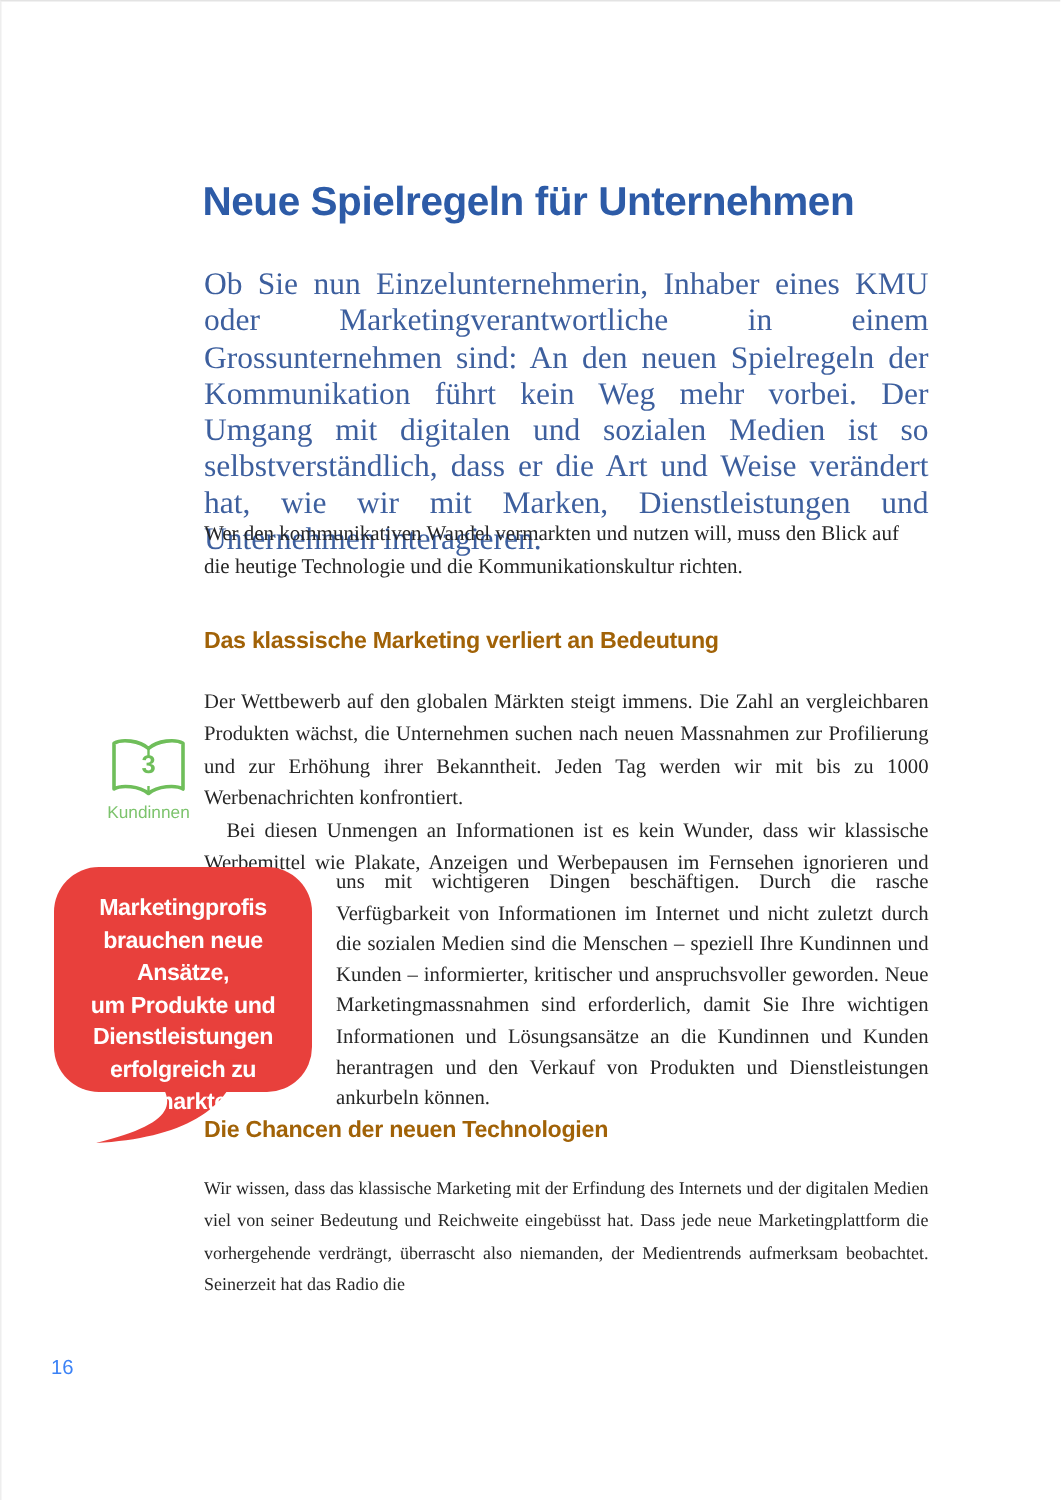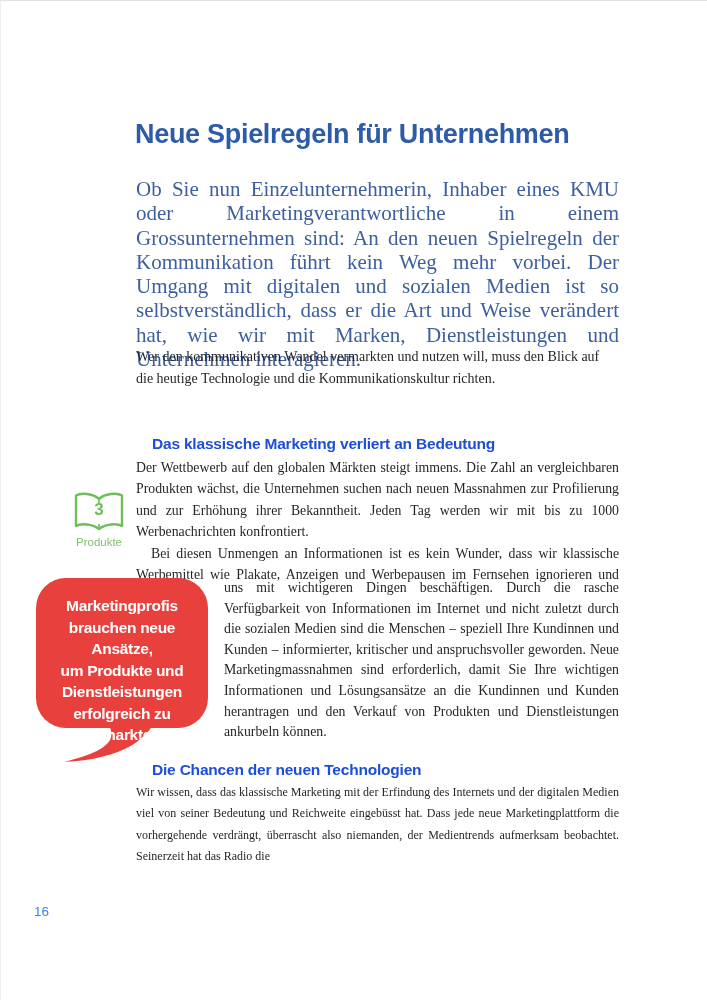--- a/index.html
+++ b/index.html
@@ -34,24 +34,24 @@
     font-size:21px;line-height:24.3px;
     color:#3d5f9e;
     text-align:justify;
   }
   .intro{
     position:absolute;left:135px;top:345px;width:483px;
     margin:0;
     font-size:14px;line-height:21.5px;
   }
   .sec-heading{
-    position:absolute;left:135px;margin:16px;
+    position:absolute;left:135px;margin:0;
     font-family:"Liberation Sans", sans-serif;
     font-weight:bold;font-size:15.5px;letter-spacing:-0.2px;
-    color:#1d4ed8;
+    color:#a16207;
   }
   .h1-pos{top:418px;}
   .h2-pos{top:744px;}
   .para-block{
     position:absolute;left:135px;top:456px;width:483px;
   }
   .para-block p{margin:0;font-size:13.8px;line-height:21.4px;text-align:justify;}
   .indent-first{text-indent:15px;text-align-last:justify;}
   .wrap-part{
     position:absolute;left:223px;top:577px;width:395px;
@@ -112,21 +112,21 @@
   <p class="wrap-part">uns mit wichtigeren Dingen beschäftigen. Durch die rasche Verfügbarkeit von Informationen im Internet und nicht zuletzt durch die sozialen Medien sind die Menschen – speziell Ihre Kundinnen und Kunden – informierter, kritischer und anspruchsvoller geworden. Neue Marketingmassnahmen sind erforderlich, damit Sie Ihre wichtigen Informationen und Lösungsansätze an die Kundinnen und Kunden herantragen und den Verkauf von Produkten und Dienstleistungen ankurbeln können.</p>
 
   <div class="margin-note">
     <div class="note-icon">
       <svg width="54" height="44" viewBox="0 0 54 44">
         <path d="M27 9 C 21 3.5, 9 2.5, 4 5.5 L 4 36 C 9 33, 21 34, 27 39 C 33 34, 45 33, 50 36 L 50 5.5 C 45 2.5, 33 3.5, 27 9 Z" fill="#ffffff" stroke="#6fbe5a" stroke-width="2.4" stroke-linejoin="round"></path>
         <path d="M27 9 L 27 14 M27 34 L 27 39" fill="none" stroke="#6fbe5a" stroke-width="1.6"></path>
       </svg>
       <div class="note-number">3</div>
     </div>
-    <div class="note-label">Produkte</div>
+    <div class="note-label">Kundinnen</div>
   </div>
 
   <div class="speech-bubble">
     <svg class="bubble-svg" width="172" height="192" viewBox="0 0 172 192">
       <rect x="0" y="0" width="172" height="150" rx="30" ry="30" fill="#e8403c"></rect>
       <path d="M 58 130 C 85 155, 85 170, 28 184 C 85 181, 118 162, 124 128 Z" fill="#e8403c"></path>
     </svg>
     <div class="bubble-text">Marketingprofis
 brauchen neue Ansätze,
 um Produkte und

